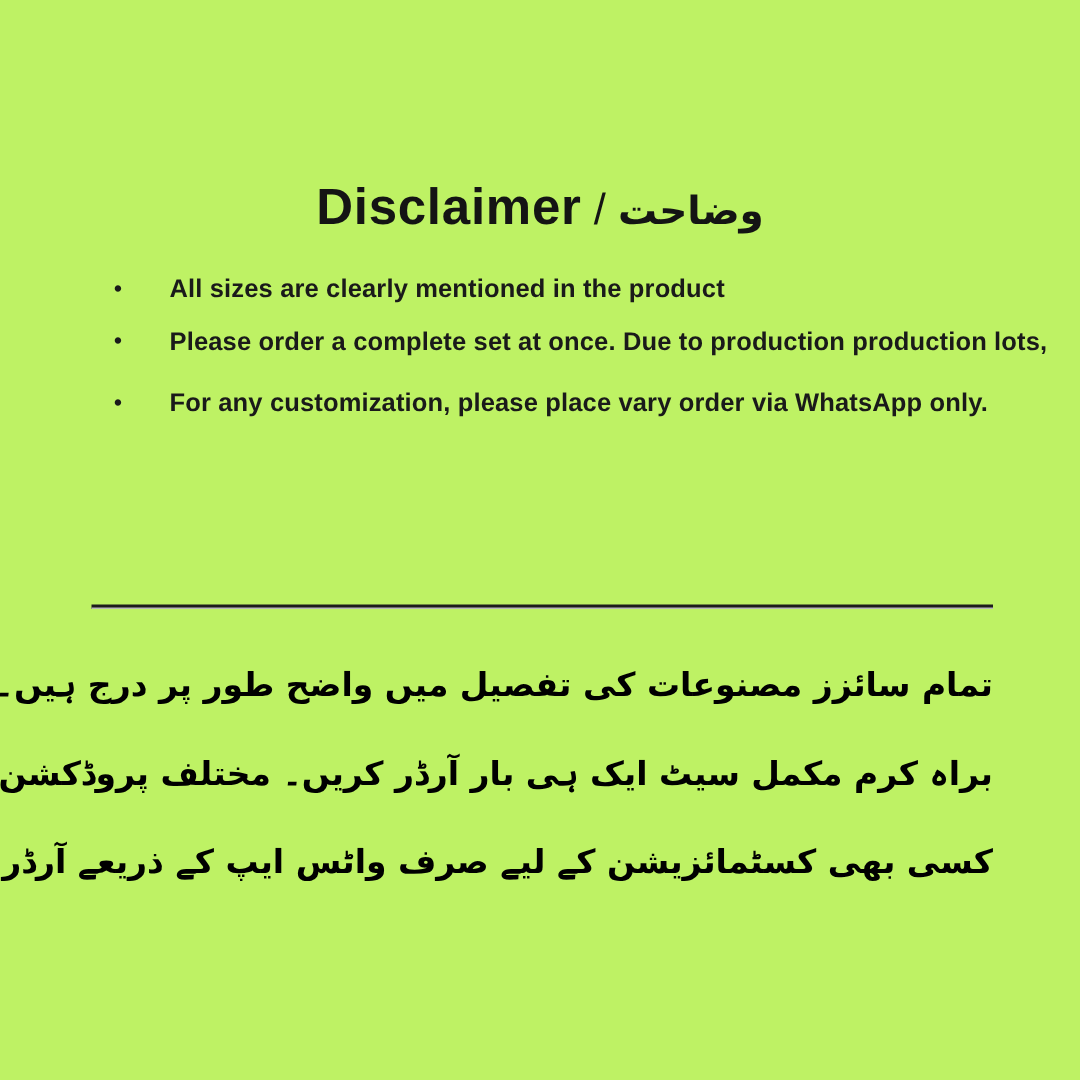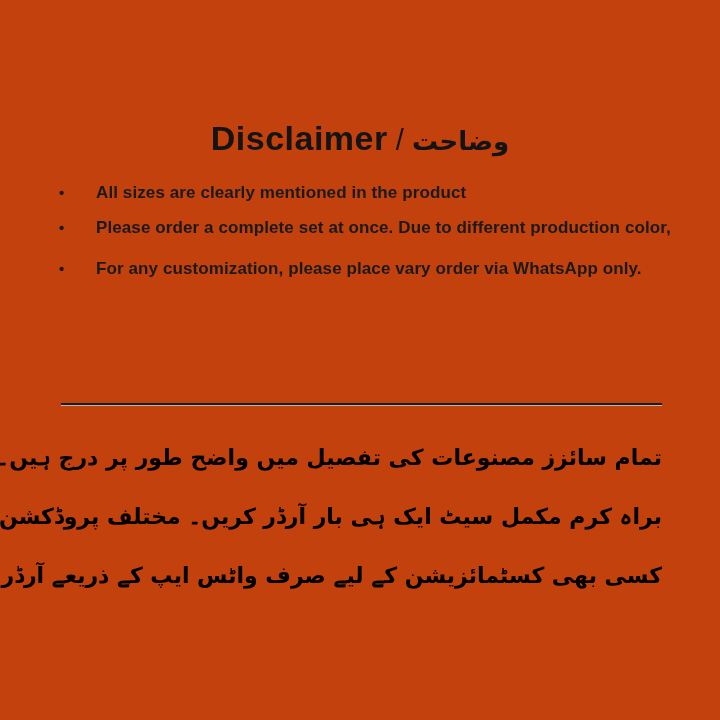--- a/index.html
+++ b/index.html
@@ -4,21 +4,21 @@
 <style>
   html, body {
     margin: 0;
     padding: 0;
     background: #ffffff;
   }
   .canvas {
     position: relative;
     width: 720px;
     height: 720px;
-    background: #c2410c;
+    background: #bef264;
     overflow: hidden;
     font-family: "Liberation Sans", sans-serif;
     color: #161616;
   }
 
   
   .title-row {
     position: absolute;
     top: 116px;
     left: 0;
@@ -42,21 +42,21 @@
     font-size: 26px;
     font-weight: 700;
     font-family: "DejaVu Sans", sans-serif;
     color: #141414;
   }
 
   
   .list {
     position: absolute;
     top: 175px;
-    left: 59px;
+    left: 76px;
     width: 640px;
   }
   .item { margin: 0; }
   .item.spaced { margin-top: 6px; }
   .row {
     white-space: nowrap;
     line-height: 35px;
     font-size: 17px;
     font-weight: 700;
     letter-spacing: 0.1px;
@@ -116,21 +116,21 @@
   <div class="list">
 
     <div class="item">
       <div class="row">
         <span class="marker">•</span><span>All sizes are clearly mentioned in the product</span>
       </div>
     </div>
 
     <div class="item">
       <div class="row">
-        <span class="marker">•</span><span>Please order a complete set at once. Due to different production color,</span>
+        <span class="marker">•</span><span>Please order a complete set at once. Due to production production lots,</span>
       </div>
     </div>
 
     <div class="item spaced">
       <div class="row">
         <span class="marker">•</span><span>For any customization, please place vary order via WhatsApp only.</span>
       </div>
     </div>
 
   </div>

